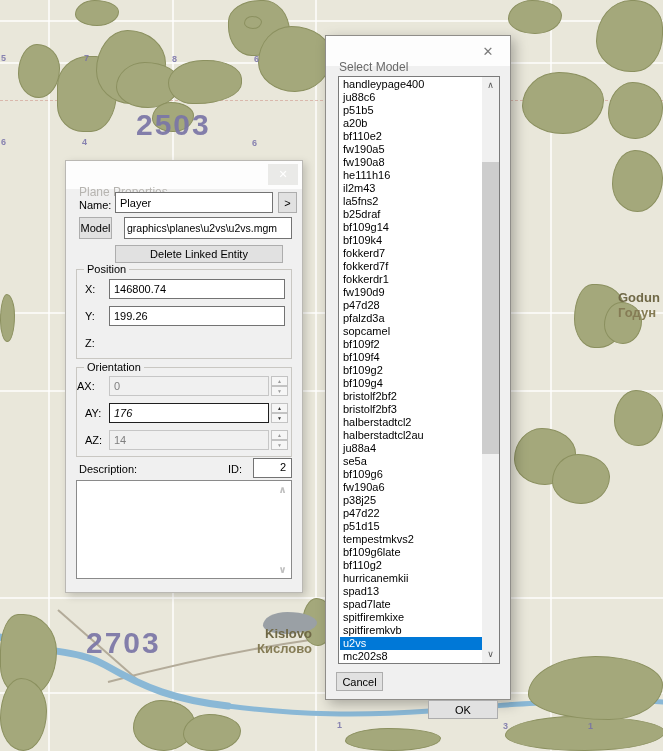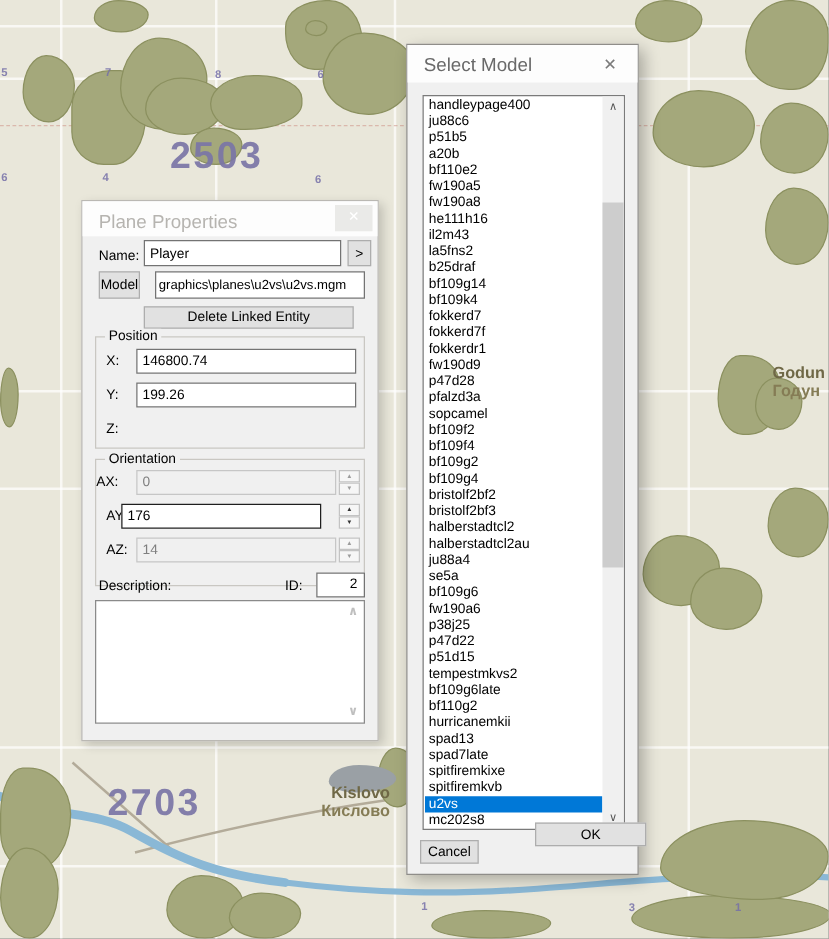--- a/index.html
+++ b/index.html
@@ -25,21 +25,21 @@
   svg.waterways { position:absolute; inset:0; }
   
   .dlg { position:absolute; background:#f0f0f0; font-size:11px; color:#000; }
   .plane-props { left:65px; top:160px; width:238px; height:433px; z-index:5;
                  border:1px solid #bab8b3; box-shadow:3px 3px 8px rgba(0,0,0,.18); }
   .select-model { left:325px; top:35px; width:186px; height:665px; z-index:10;
                   border:1px solid #8f8d89; box-shadow:4px 4px 12px rgba(0,0,0,.28); }
   .titlebar { position:absolute; left:0; top:0; right:0; background:#fdfdfd; }
   .plane-props .titlebar { height:28px; }
   .select-model .titlebar { height:30px; }
-  .title { position:absolute; left:13px; top:8px; font-size:15px; }
+  .title { position:absolute; left:13px; top:24px; font-size:12px; }
   .plane-props .title { color:#b6b4b0; }
   .select-model .title { color:#696969; }
   .close-pp { position:absolute; right:4px; top:3px; width:30px; height:21px;
               background:#eaeae8; color:#fff; text-align:center; line-height:21px; font-size:11px; }
   .close-sm { position:absolute; right:13px; top:7px; width:18px; height:18px;
               color:#7b7b7b; text-align:center; line-height:18px; font-size:13px; }
   
   .lbl { position:absolute; font-size:11px; color:#000; }
   .txt { position:absolute; background:#fff; border:1px solid #737373;
          font:11px "Liberation Sans","DejaVu Sans",sans-serif; padding:0 4px; color:#000; }
@@ -171,30 +171,30 @@
 
     <div class="grp" style="left:10px;top:108px;width:216px;height:90px">
       <span class="legend">Position</span>
       <span class="lbl" style="left:8px;top:13px">X:</span>
       <input class="txt" style="left: 32px; top: 9px; width: 176px; height: 20px;" value="146800.74">
       <span class="lbl" style="left:8px;top:40px">Y:</span>
       <input class="txt" style="left: 32px; top: 36px; width: 176px; height: 20px;" value="199.26">
       <span class="lbl" style="left:8px;top:67px">Z:</span>
     </div>
 
-    <div class="grp" style="left:10px;top:206px;width:216px;height:102px">
+    <div class="grp" style="left:10px;top:206px;width:216px;height:90px">
       <span class="legend">Orientation</span>
       <span class="lbl" style="left:0;top:12px">AX:</span>
       <input class="txt dis" style="left: 32px; top: 8px; width: 160px; height: 20px;" value="0">
       <div class="spin dim" style="left:194px;top:8px;height:20px">
         <div class="sbtn up">▲</div>
         <div class="sbtn dn">▼</div>
       </div>
       <span class="lbl" style="left:8px;top:39px">AY:</span>
-      <input class="txt focus" style="left: 20px; top: 35px; width: 160px; height: 20px;" value="176">
+      <input class="txt focus" style="left: 32px; top: 35px; width: 160px; height: 20px; font-style: italic;" value="176">
       <div class="spin" style="left:194px;top:35px;height:20px">
         <div class="sbtn up">▲</div>
         <div class="sbtn dn">▼</div>
       </div>
       <span class="lbl" style="left:8px;top:66px">AZ:</span>
       <input class="txt dis" style="left: 32px; top: 62px; width: 160px; height: 20px;" value="14">
       <div class="spin dim" style="left:194px;top:62px;height:20px">
         <div class="sbtn up">▲</div>
         <div class="sbtn dn">▼</div>
       </div>
@@ -269,15 +269,15 @@
           <div class="li">mc202s8</div>
         </div>
       <div class="sb">
         <div class="arr up">∧</div>
         <div class="thumb"></div>
         <div class="arr dn">∨</div>
       </div>
     </div>
 
     <button class="btn" style="left:10px;top:636px;width:47px;height:19px">Cancel</button>
-    <button class="btn" style="left:102px;top:622px;width:89px;height:19px">OK</button>
+    <button class="btn" style="left:102px;top:664px;width:70px;height:19px">OK</button>
   </section>
 </div>
 
 </body></html>

